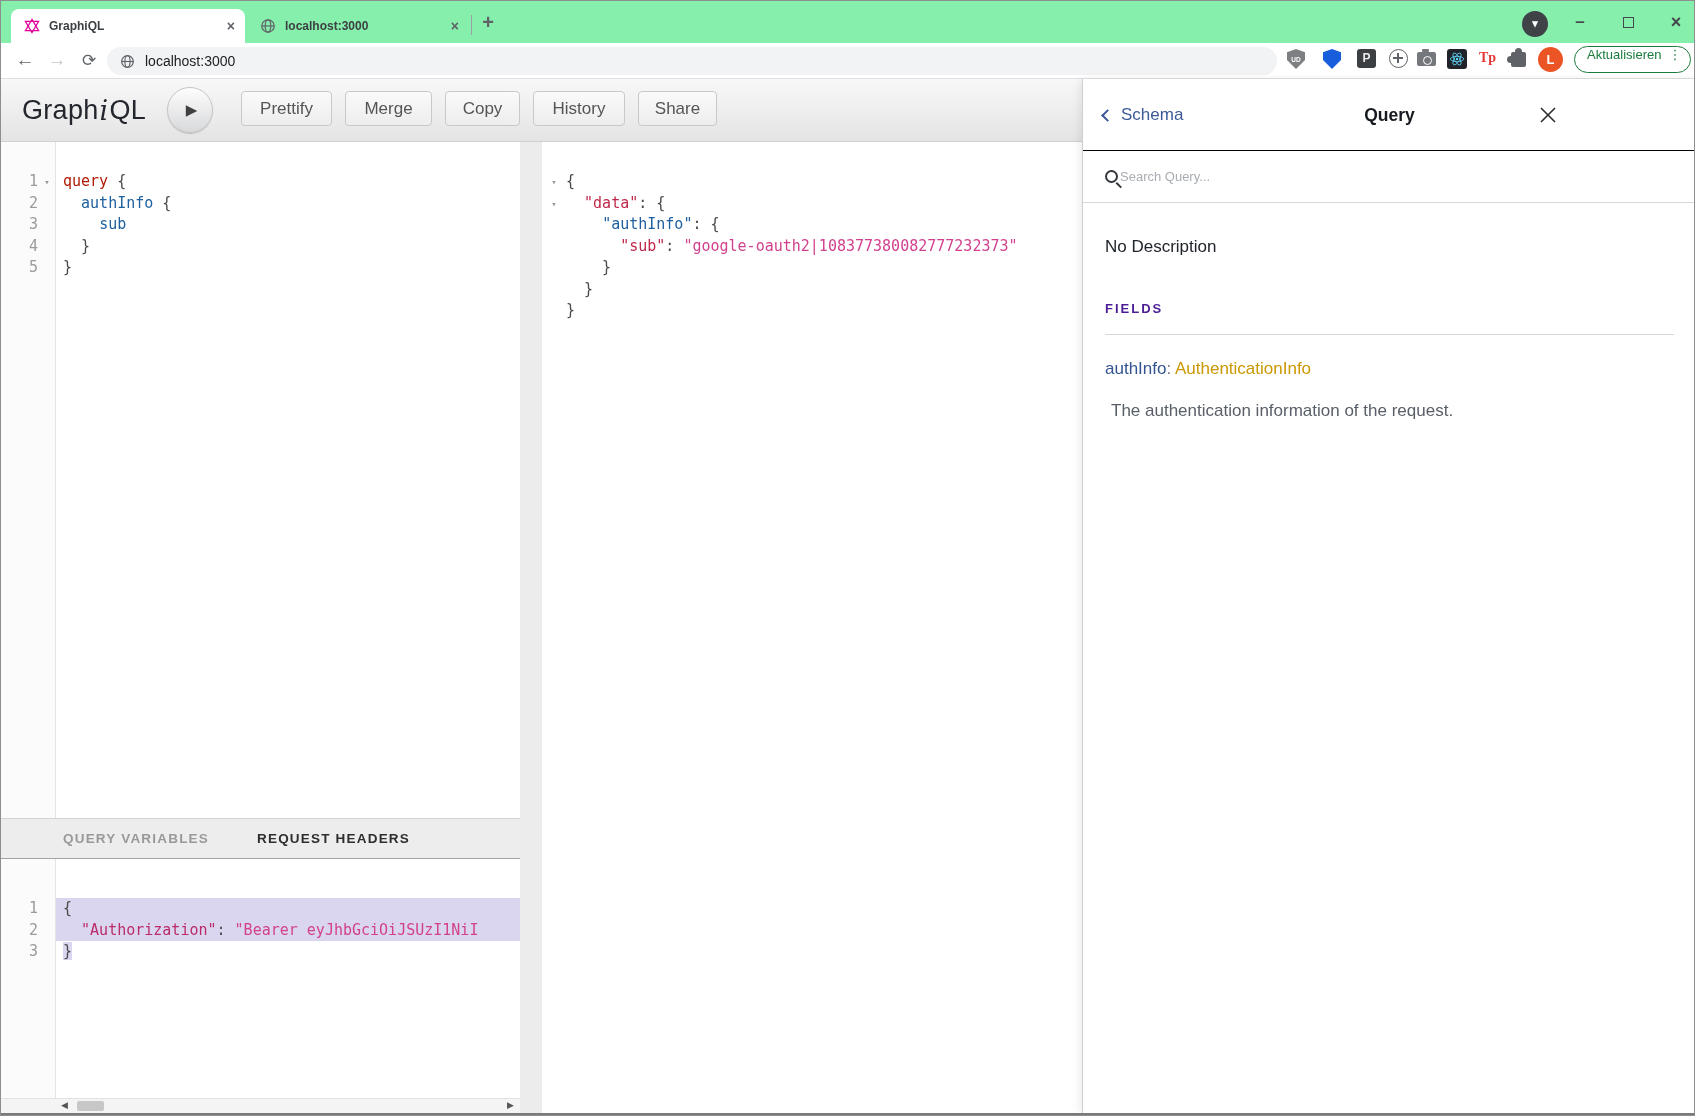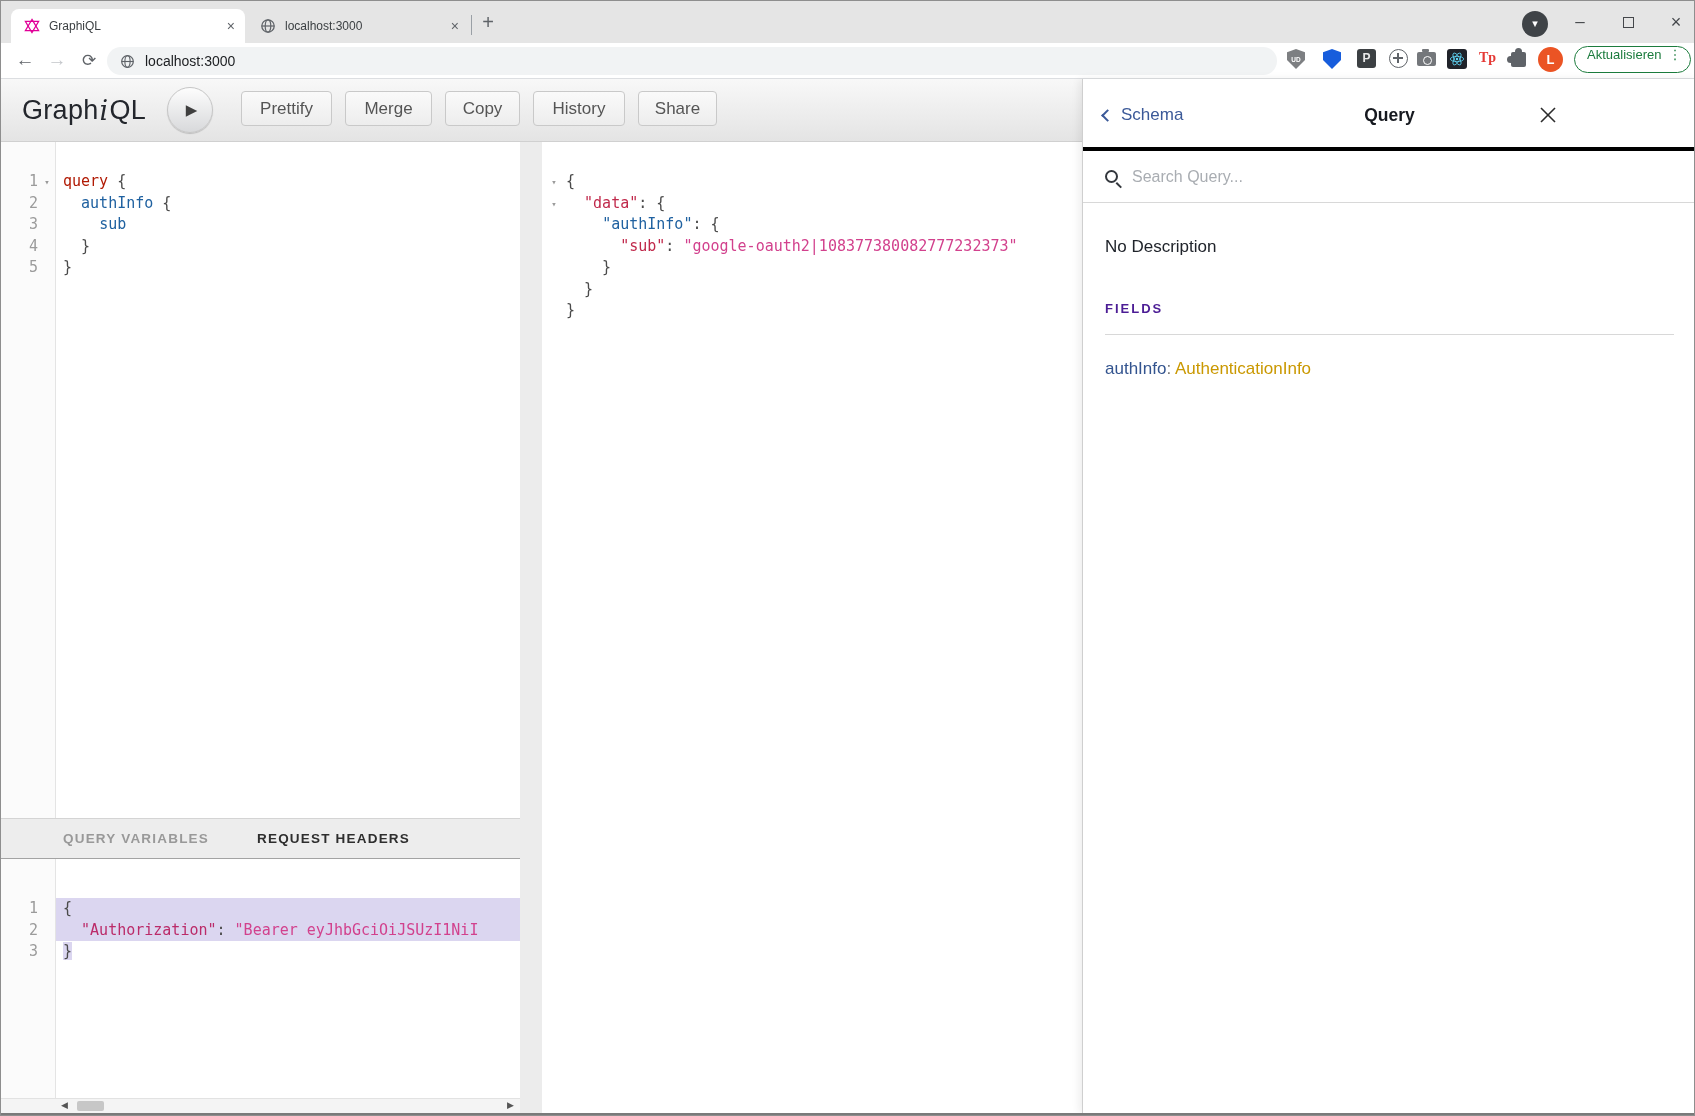--- a/index.html
+++ b/index.html
@@ -1,20 +1,20 @@
 <!DOCTYPE html>
 <html><head>
 <meta charset="utf-8">
 <style>
   * { margin:0; padding:0; box-sizing:border-box; }
   html,body { width:1695px; height:1116px; overflow:hidden; }
   body { position:relative; font-family:"Liberation Sans", sans-serif; background:#fff; border:1px solid #8e8e8e; }
 
   
-  .tabstrip { position:absolute; left:0; top:0; width:1695px; height:42px; background:#e5e5e5; }
+  .tabstrip { position:absolute; left:0; top:0; width:1695px; height:42px; background:#86efac;font-weight:bold; }
   .tab { position:absolute; top:8px; height:34px; display:flex; align-items:center; border-radius:8px 8px 0 0; }
   .tab-active { left:10px; width:234px; background:#fff; }
   .tab-inactive { left:246px; width:222px; background:transparent; }
   .tab .fav { margin-left:13px; width:16px; height:16px; flex:0 0 16px; }
   .tab .tlabel { margin-left:9px; font-size:12px; color:#3c4043; flex:1; white-space:nowrap; overflow:hidden; }
   .tab .tclose { margin-right:10px; font-size:14px; color:#5f6368; cursor:default; }
   .tab-sep { position:absolute; left:470px; top:14px; width:1px; height:20px; background:#9aa0a6; }
   .newtab { position:absolute; left:474px; top:9px; width:26px; height:26px; text-align:center; line-height:25px; font-size:20px; color:#5f6368; }
   .upd-circle { position:absolute; left:1521px; top:10px; width:26px; height:26px; border-radius:50%; background:#3f4347; color:#fff; text-align:center; line-height:24px; font-size:11px; }
   .winbtn { position:absolute; top:6px; width:42px; height:30px; display:flex; align-items:center; justify-content:center; color:#44474b; font-size:17px; }
@@ -85,29 +85,29 @@
   .hscroll { position:absolute; left:0; top:1097px; width:519px; height:15px; background:#f4f4f4; border-top:1px solid #e2e2e2; }
   .hs-arrow { position:absolute; top:1px; font-size:9px; color:#555; }
   .hs-left { left:60px; } .hs-right { right:6px; }
   .hs-thumb { position:absolute; left:76px; top:2px; width:27px; height:10px; background:#c7c7c7; border-radius:2px; }
 
   .strip { position:absolute; left:519px; top:141px; width:22px; height:971px; background:#ececec; }
   .pane-response { position:absolute; left:541px; top:141px; width:540px; height:971px; background:#fff; overflow:hidden; }
 
   
   .docs { position:absolute; left:1081px; top:78px; width:614px; height:1034px; background:#fff; border-left:1px solid #cfcfcf; box-shadow:-3px 0 8px rgba(0,0,0,.07); }
-  .docs-header { position:relative; height:72px; border-bottom:4px solid #000000; }
+  .docs-header { position:relative; height:72px; border-bottom:1px solid #000000; }
   .back-link { position:absolute; left:20px; top:0; height:72px; display:flex; align-items:center; color:#3B5998; font-size:17px; }
   .chev { width:9px; height:9px; border-left:2.5px solid #3B5998; border-bottom:2.5px solid #3B5998; transform:rotate(45deg); margin-right:9px; }
   .docs-title { position:absolute; left:100px; right:100px; top:0; height:72px; display:flex; align-items:center; justify-content:center; font-size:17.5px; font-weight:bold; color:#16191f; }
   .docs-close { position:absolute; right:138px; top:26px; width:20px; height:20px; }
   .docs-search { position:relative; height:52px; border-bottom:1px solid #d8d8d8; display:flex; align-items:center; padding-left:22px; }
   .mag { position:relative; width:13px; height:13px; border:2px solid #33373d; border-radius:50%; flex:0 0 13px; }
   .mag::after { content:""; position:absolute; left:10px; top:10px; width:7px; height:2px; background:#33373d; transform:rotate(45deg); transform-origin:0 0; }
-  .docs-search input { border:none; outline:none; background:transparent; margin-left:14px; font-size:16px; color:#a16207; width:400px; font-family:"Liberation Sans", sans-serif; }
+  .docs-search input { border:none; outline:none; background:transparent; margin-left:2px; font-size:13px; color:#a16207; width:400px; font-family:"Liberation Sans", sans-serif; }
   .docs-search input::placeholder { color:#a9adb2; }
   .docs-body { padding:0 22px; }
   .no-desc { margin-top:34px; font-size:17px; color:#20242b; }
   .fields-h { margin-top:44px; font-size:13px; font-weight:bold; letter-spacing:2px; color:#4c1d95; }
   .docs-div { margin-top:18px; border-top:1px solid #d8d8d8; }
   .field-row { margin-top:24px; font-size:17px; }
   .fname { color:#33548F; } .fcolon { color:#777; } .ftype { color:#CA9800; }
   .fdesc { margin-top:22px; padding-left:6px; font-size:17px; color:#585f68; }
 
   .bottom-frame { position:absolute; left:0; top:1112px; width:1695px; height:4px; background:#d9d9d9; border-top:2px solid #7a7a7a; }
@@ -320,16 +320,17 @@
     <span class="mag"></span>
     <input type="text" placeholder="Search Query..." style="">
   </div>
   <div class="docs-body">
     <div class="no-desc">No Description</div>
     <div class="fields-h">FIELDS</div>
     <div class="docs-div"></div>
     <div class="field-row">
       <span class="fname">authInfo</span><span class="fcolon">: </span><span class="ftype">AuthenticationInfo</span>
     </div>
+    <div class="fdesc">The authentication information of the request.</div>
   </div>
 </div>
 
 <div class="bottom-frame"></div>
 
 </body></html>

